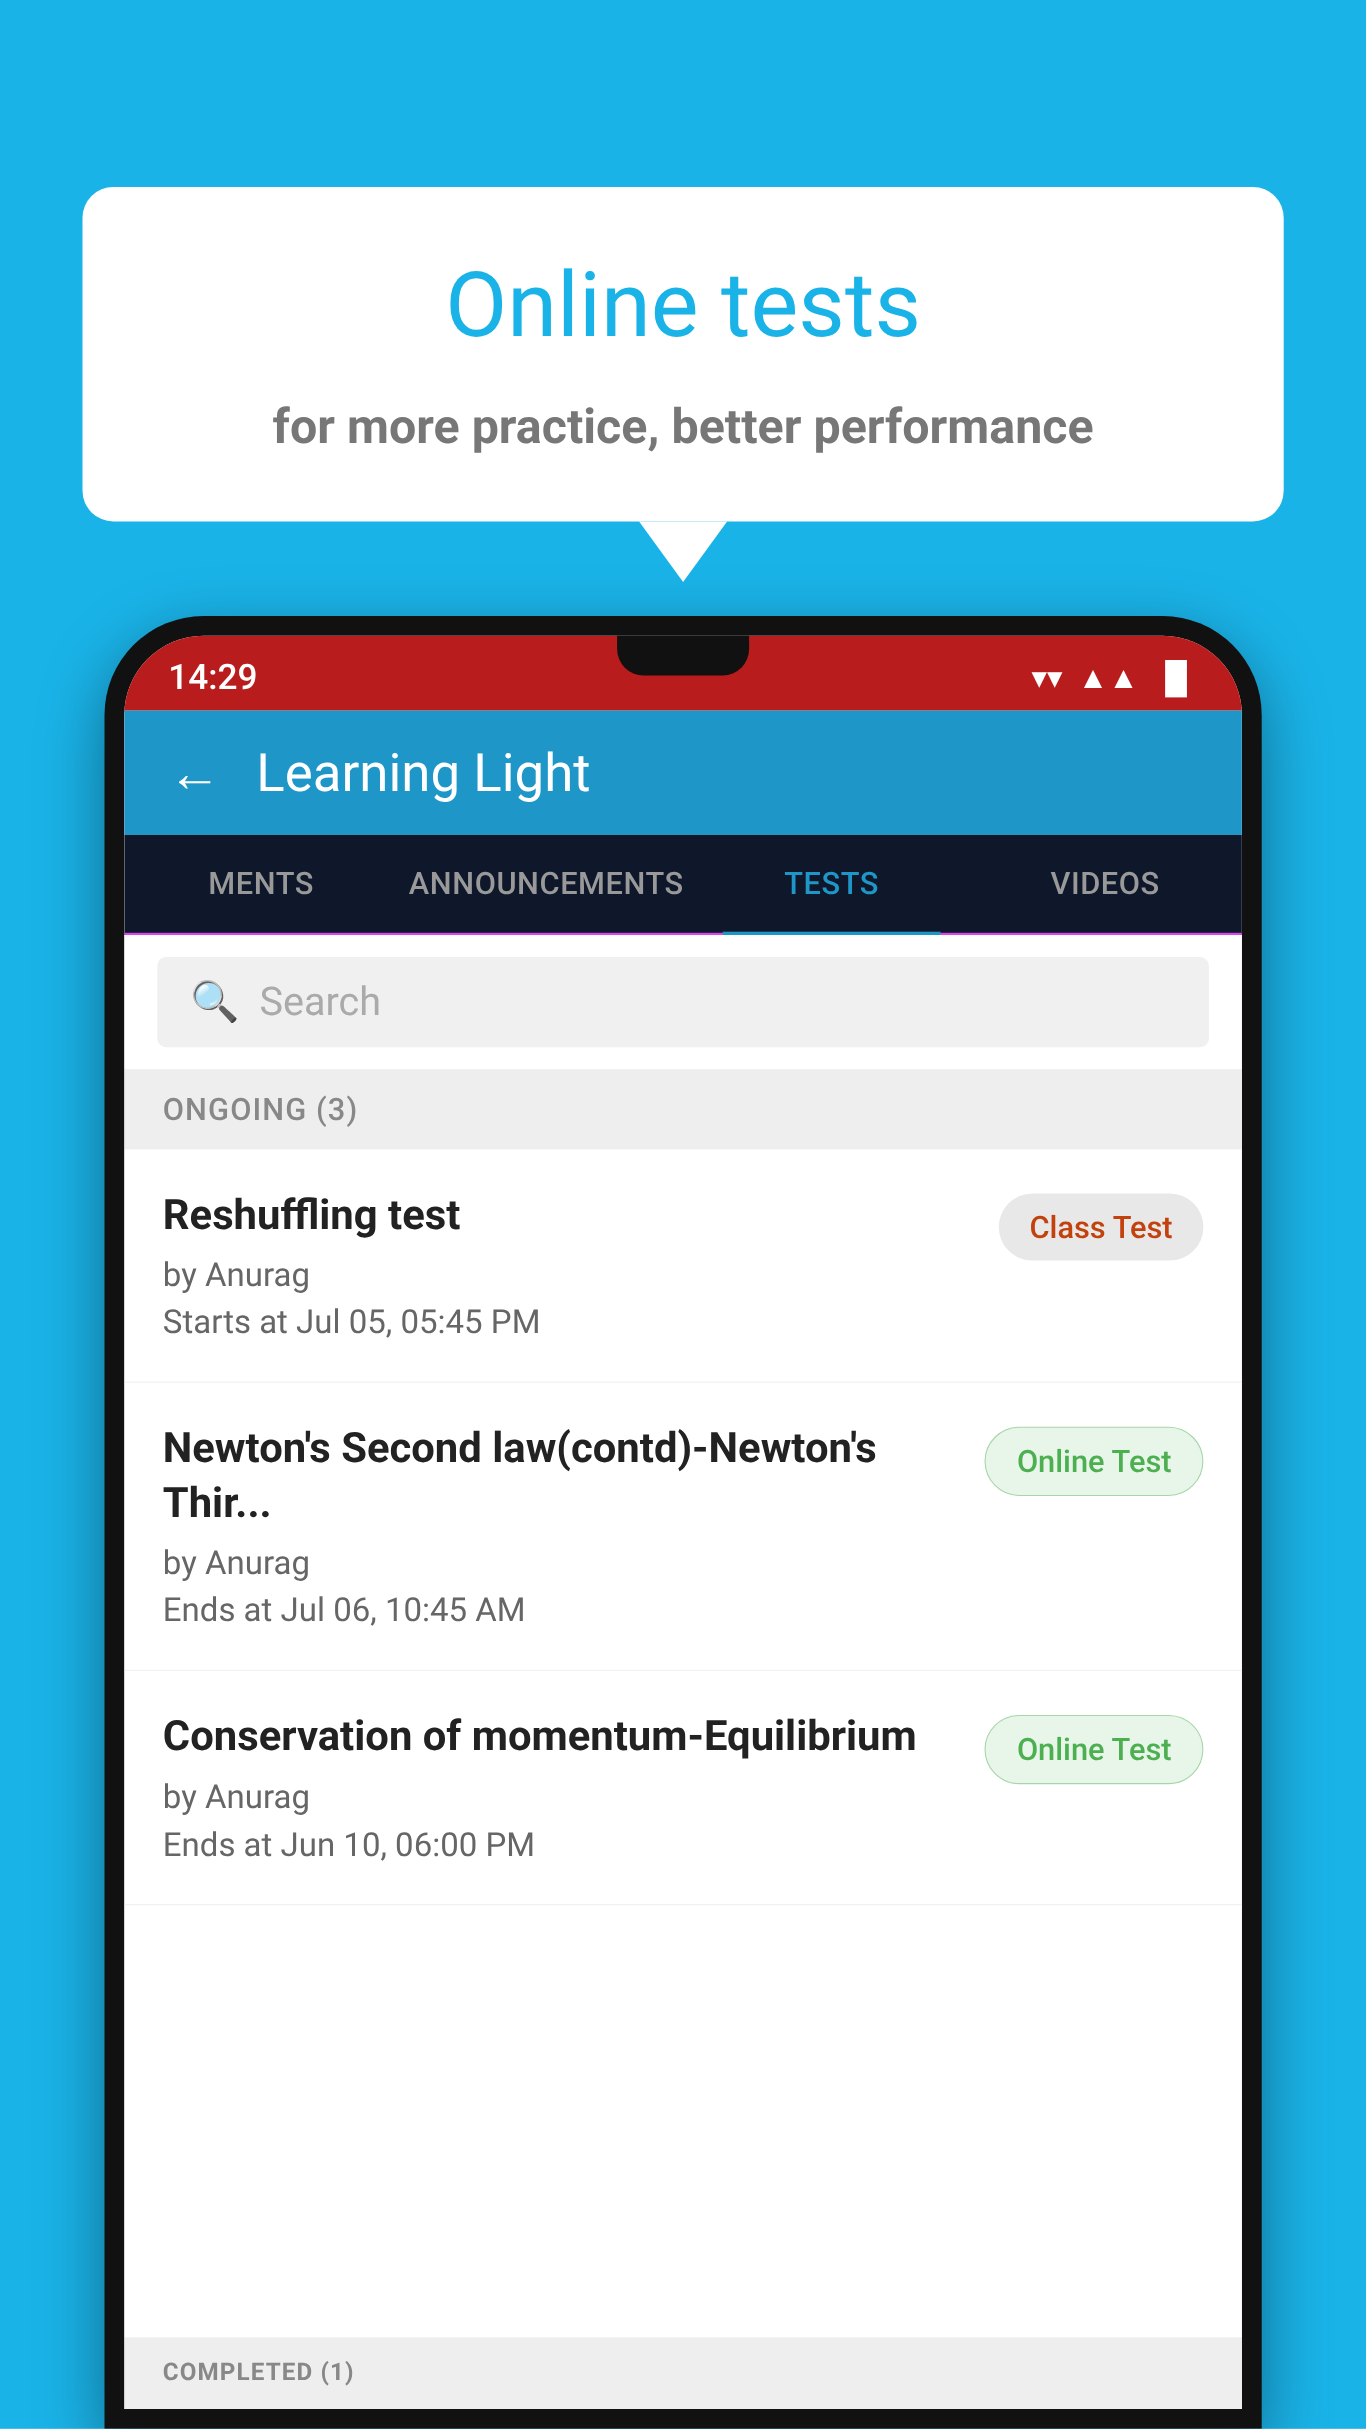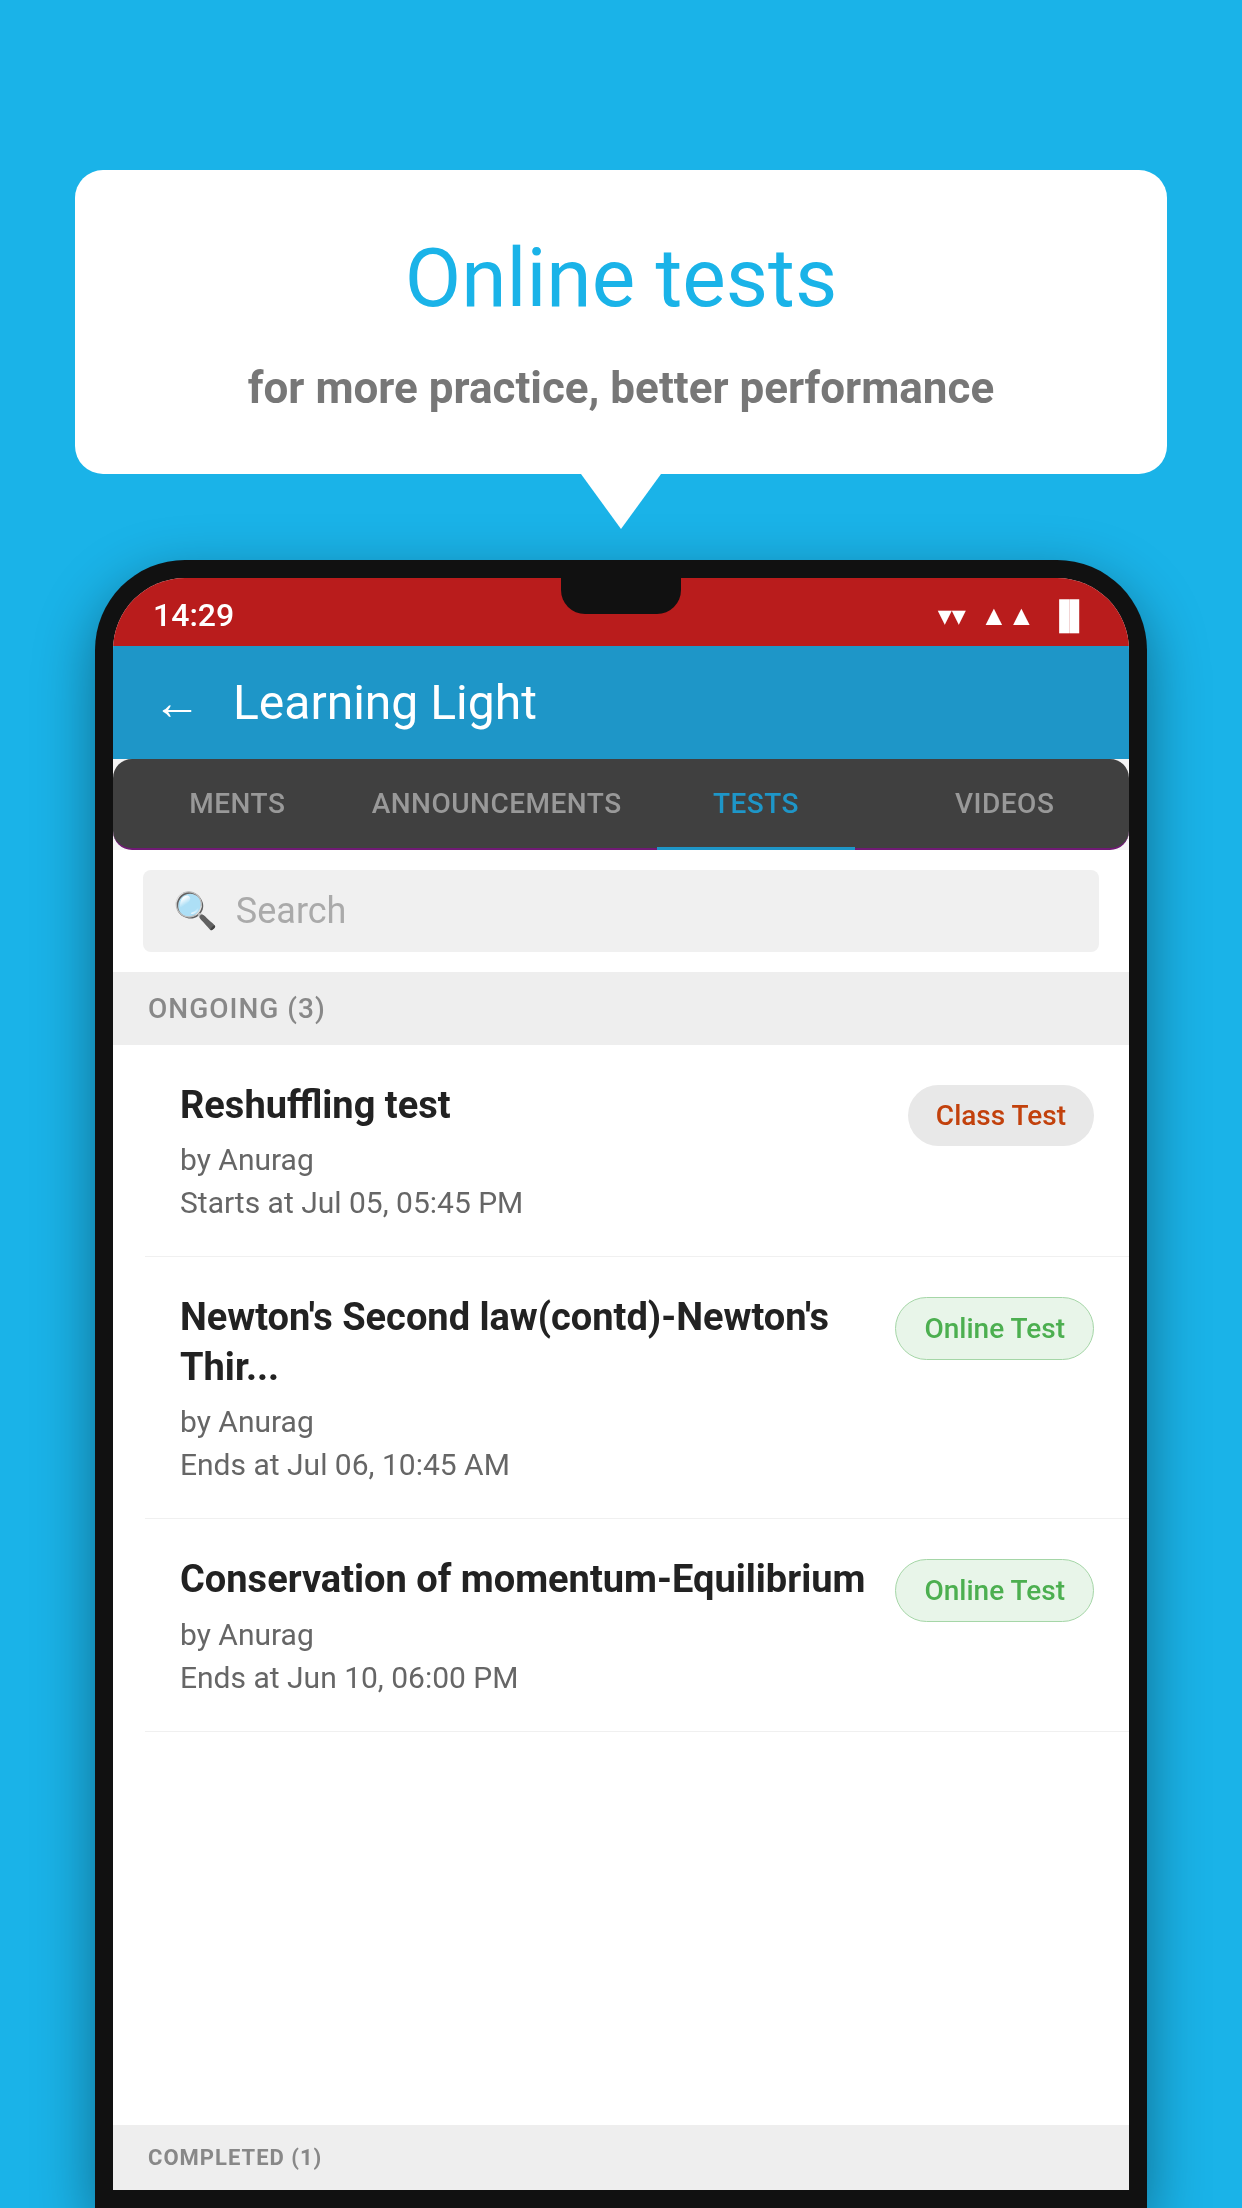--- a/index.html
+++ b/index.html
@@ -122,25 +122,24 @@
       font-weight: 400;
     }
 
     .back-arrow {
       color: white;
       font-size: 48px;
     }
 
     
     .tab-bar {
-      background: #404040;
-      display: flex;
-      border-bottom: 2px solid #701a75;
-      flex-shrink: 0;
-      border-radius: 19px;
+      background: #0f172a;
+      display: flex;
+      border-bottom: 2px solid #d946ef;
+      flex-shrink: 0;
     }
 
     .tab-item {
       flex: 1;
       padding: 28px 10px;
       text-align: center;
       font-size: 28px;
       color: #999;
       font-weight: 500;
       letter-spacing: 0.5px;
@@ -196,21 +195,20 @@
       font-weight: 500;
       letter-spacing: 1px;
       flex-shrink: 0;
     }
 
     
     .test-list {
       background: white;
       flex: 1;
       overflow: hidden;
-      padding-left: 32px;
     }
 
     .test-item {
       padding: 36px 35px;
       border-bottom: 1px solid #f0f0f0;
       display: flex;
       align-items: flex-start;
       justify-content: space-between;
       gap: 20px;
     }

